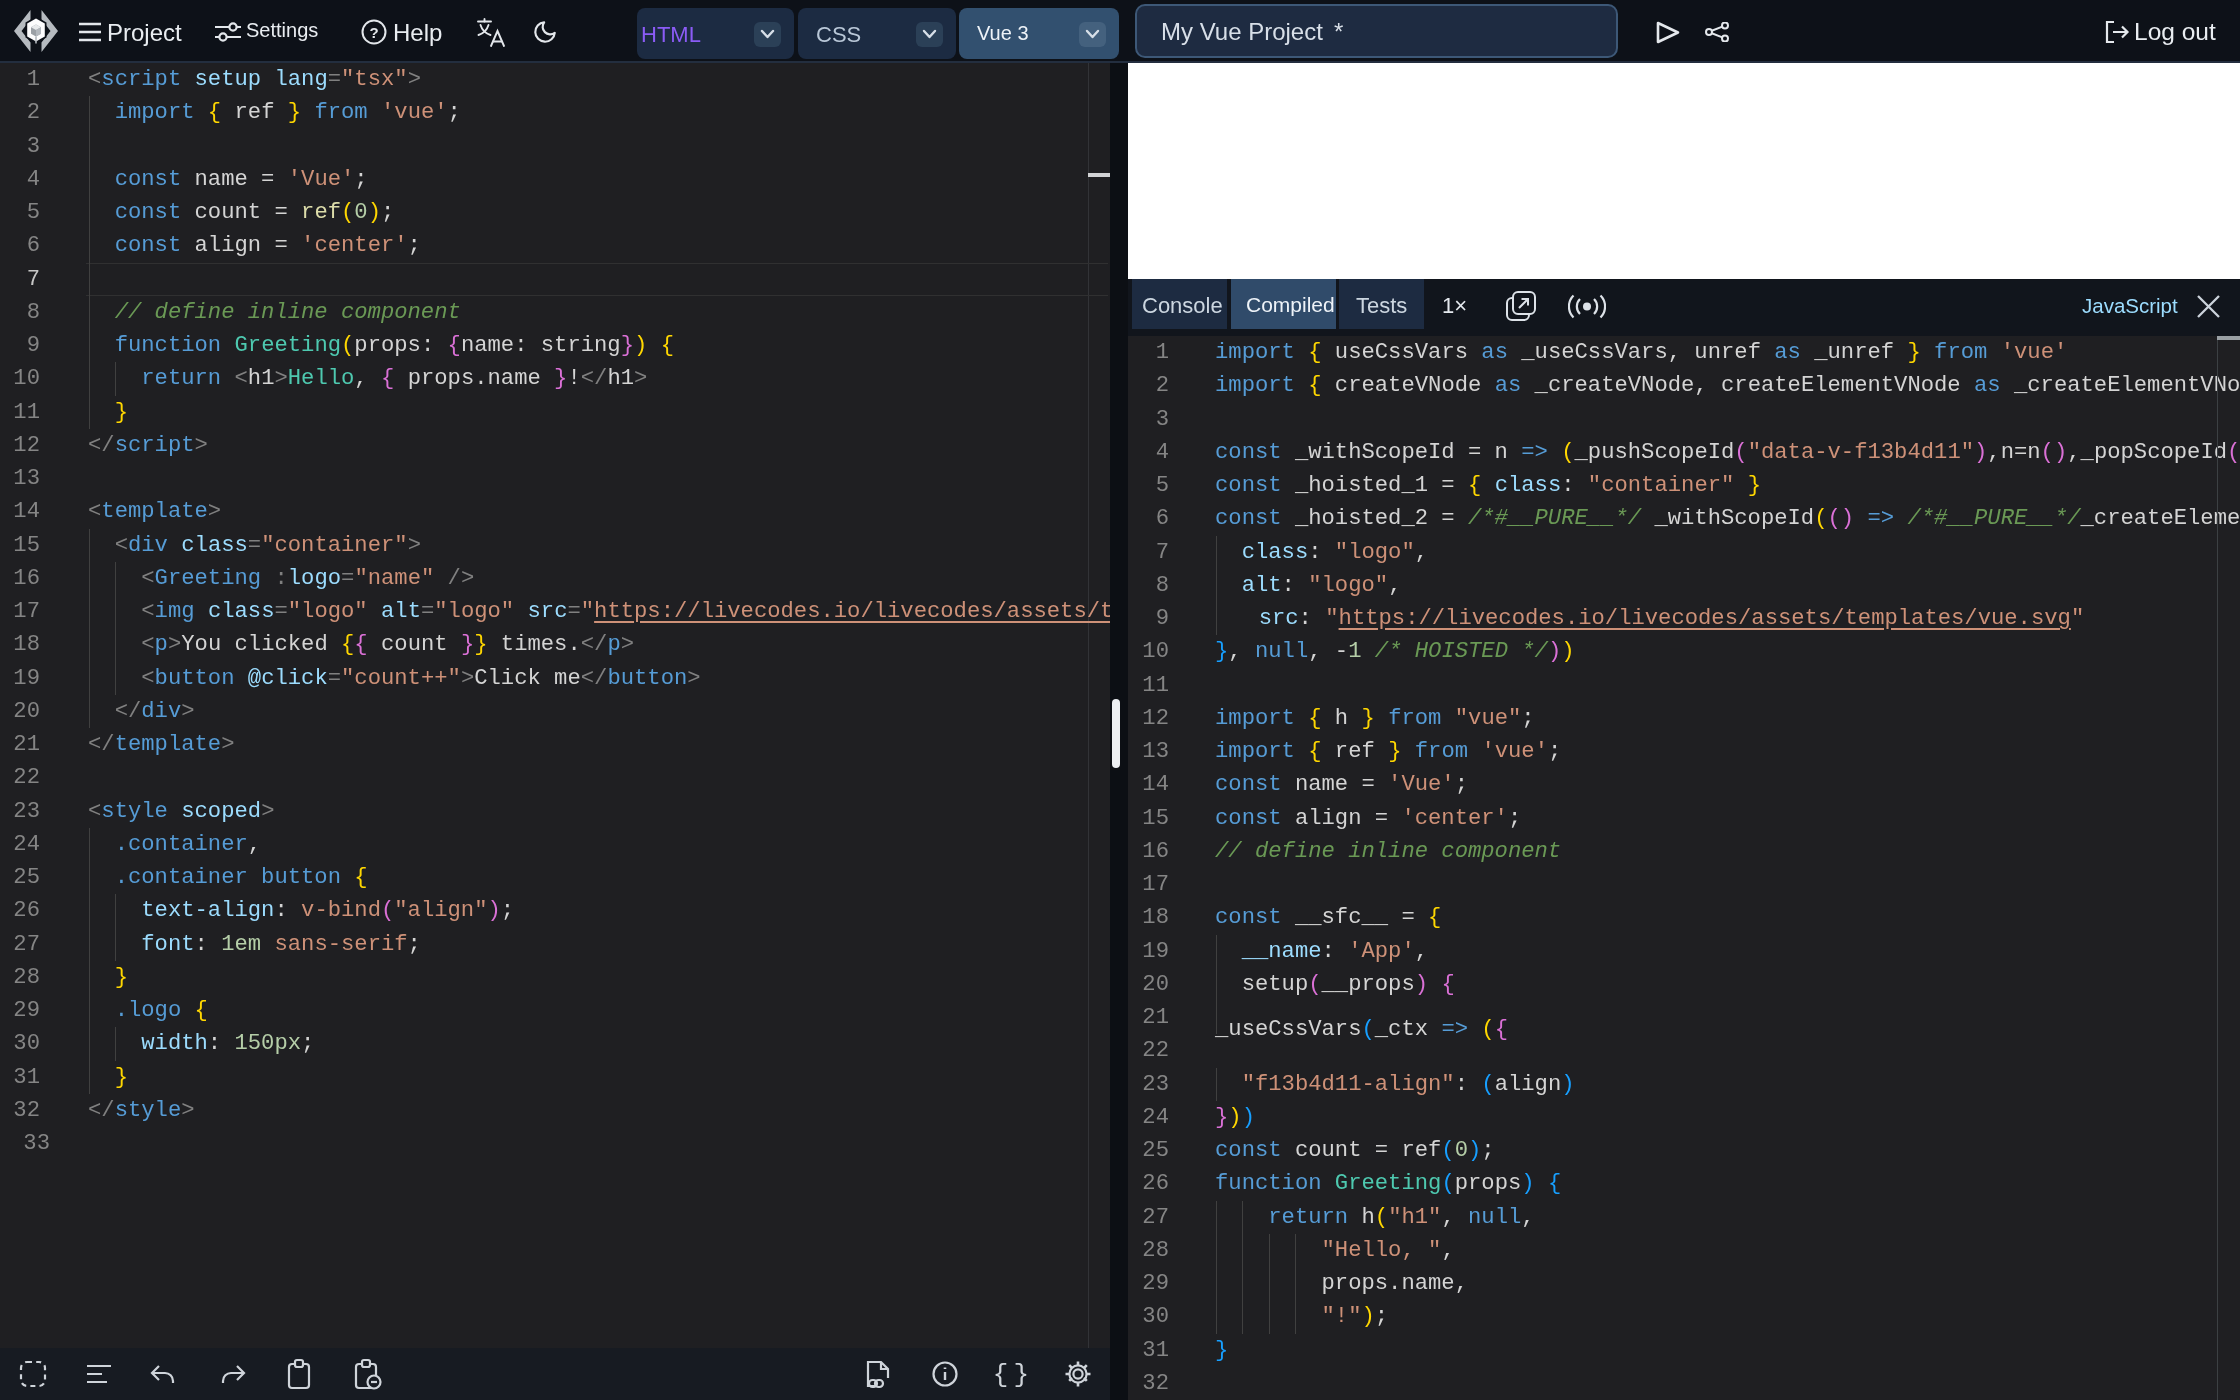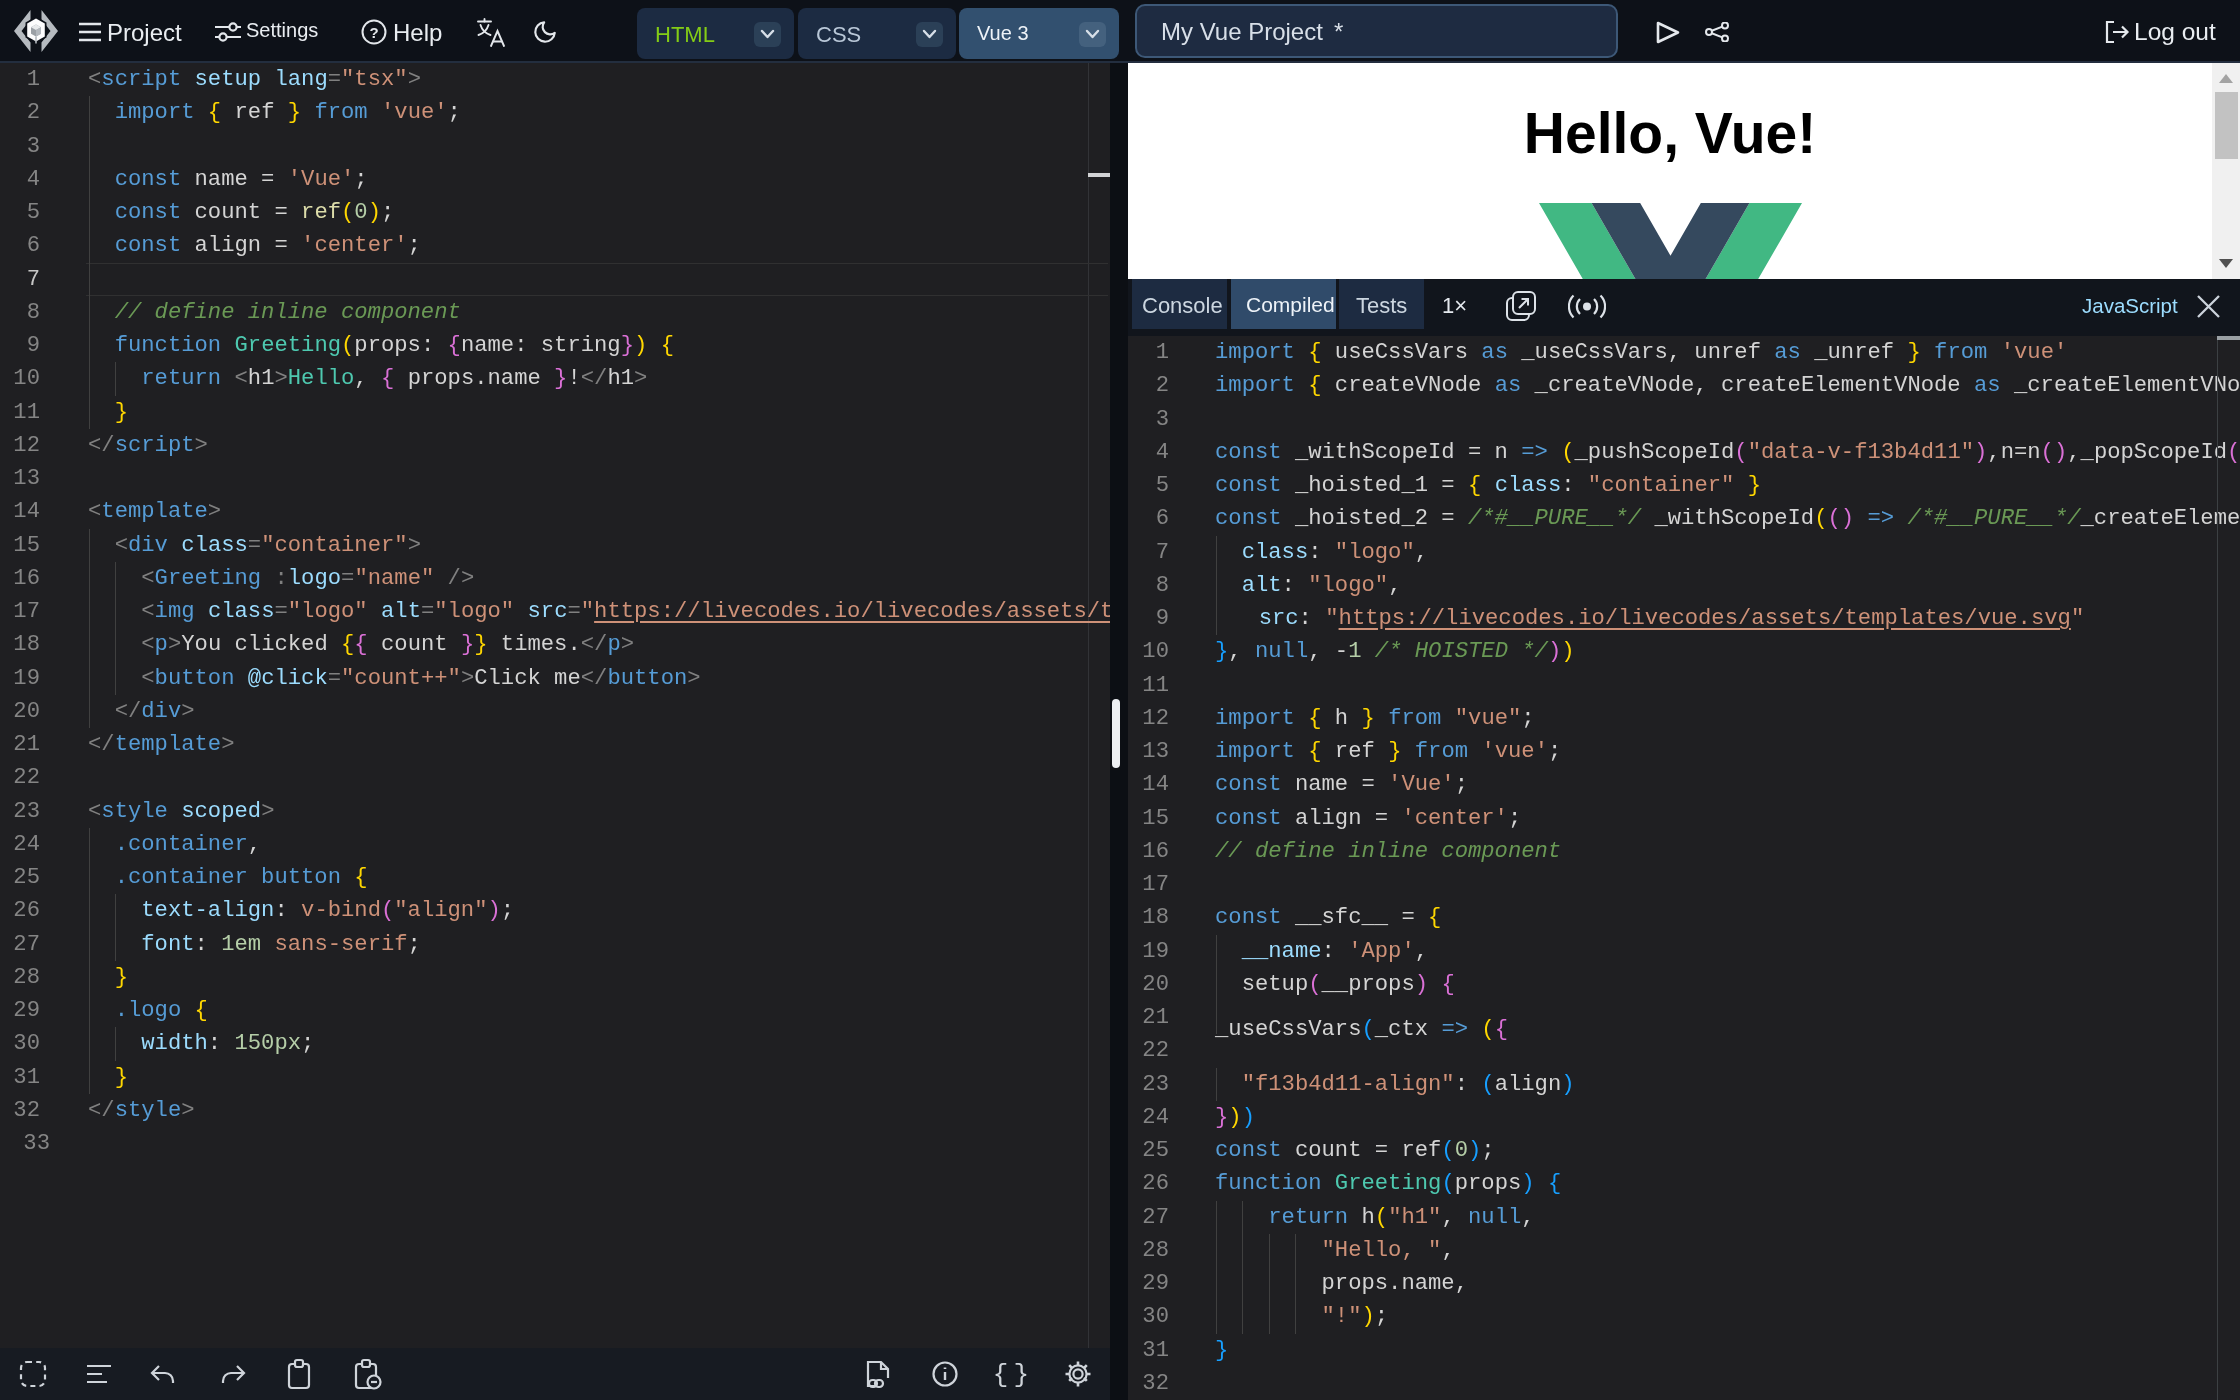--- a/index.html
+++ b/index.html
@@ -56,21 +56,21 @@
 <path d="M12.5 8 C11 13 7 16.5 2.5 18"></path>
 <path d="M4.5 8 C6 13 10 16.5 14.5 18"></path>
 <path d="M15 29 L21.5 14 L28 29"></path>
         <path d="M17.2 24.5 h8.6"></path>
 </g>
     </svg>
     <svg class="abs" style="left:532px;top:19px" width="26" height="26" viewBox="0 0 24 24">
 <path d="M21 12.79A9 9 0 1 1 11.21 3 7 7 0 0 0 21 12.79z" stroke="#e3e7eb" stroke-width="2" fill="none" stroke-linejoin="round"></path>
     </svg>
     <div class="abs" style="left:637px;top:8px;width:157px;height:51px;background:#1c2b42;border-radius:8px"></div>
-    <div class="abs" style="left:655px;top:22px;font-size:22px;color:#84cc16">HTML</div>
+    <div class="abs" style="left:641px;top:22px;font-size:22px;color:#8b5cf6">HTML</div>
     <div class="abs" style="left:754px;top:22px;width:27px;height:25px;background:#2b4057;border-radius:6px"></div>
     <svg class="abs" style="left:760px;top:29px" width="15" height="11" viewBox="0 0 15 11">
 <path d="M2 2 L7.5 8 L13 2" stroke="#d7dfe8" stroke-width="2.4" fill="none" stroke-linecap="round" stroke-linejoin="round"></path>
     </svg>
     <div class="abs" style="left:798px;top:8px;width:158px;height:51px;background:#1c2b42;border-radius:8px"></div>
     <div class="abs" style="left:816px;top:22px;font-size:22px;color:#b9c7d7">CSS</div>
     <div class="abs" style="left:916px;top:22px;width:27px;height:25px;background:#2b4057;border-radius:6px"></div>
     <svg class="abs" style="left:922px;top:29px" width="15" height="11" viewBox="0 0 15 11">
 <path d="M2 2 L7.5 8 L13 2" stroke="#d7dfe8" stroke-width="2.4" fill="none" stroke-linecap="round" stroke-linejoin="round"></path>
     </svg>
@@ -189,35 +189,20 @@
         <path d="M945 24 v8" stroke-width="2.4"></path>
         <path d="M945 19.5 v1.5" stroke-width="2.6"></path>
       </g>
       <text x="1011" y="34" font-size="26" fill="#cfd4da" text-anchor="middle" font-family="Liberation Mono">{ }</text>
       <g stroke="#cfd4da" stroke-width="2.2" fill="none">
         <circle cx="1078" cy="26" r="4.6"></circle>
         <circle cx="1078" cy="26" r="8.6"></circle>
         <path d="M1078 13.5 v4 M1078 34.5 v4 M1065.5 26 h4 M1086.5 26 h4 M1069.2 17.2 l2.8 2.8 M1084 30 l2.8 2.8 M1086.8 17.2 l-2.8 2.8 M1072 30 l-2.8 2.8" stroke-width="2.6"></path>
       </g>
     </svg>
-    <div class="abs" style="left:1128px;top:63px;width:1112px;height:216px;overflow:hidden;background:#fff">
-      <div class="abs" style="left:0;top:42px;width:1084px;font-size:57px;font-weight:bold;color:#000;text-align:center;line-height:57px">Hello, Vue!</div>
-      <svg class="abs" style="left:410.5px;top:140px" width="263" height="228" viewBox="0 0 261.76 226.69">
-<path d="M0 0 L130.88 226.69 L261.76 0 L209.41 0 L130.88 136.01 L52.35 0 Z" fill="#41b883"></path>
-<path d="M52.35 0 L130.88 136.01 L209.41 0 L161.07 0 L130.88 52.3 L100.69 0 Z" fill="#35495e"></path>
-      </svg>
-      <div class="abs" style="left:1084px;top:0;width:28px;height:216px;background:#f0f0f0"></div>
-      <div class="abs" style="left:1086.5px;top:29px;width:23px;height:67px;background:#c2c2c2"></div>
-      <svg class="abs" style="left:1091px;top:11px" width="14" height="9" viewBox="0 0 14 9">
-        <path d="M0 9 L7 0 L14 9 Z" fill="#a3a3a3"></path>
-      </svg>
-      <svg class="abs" style="left:1091px;top:196px" width="14" height="9" viewBox="0 0 14 9">
-        <path d="M0 0 L14 0 L7 9 Z" fill="#505050"></path>
-      </svg>
-    </div>
     <div class="abs" style="left:1132px;top:279px;width:95px;height:50px;background:#1d2b41"></div>
     <div class="abs" style="left:1142px;top:293px;font-size:22px;color:#ccd6e0">Console</div>
     <div class="abs" style="left:1231px;top:279px;width:105px;height:50px;background:#304b6a"></div>
     <div class="abs" style="left:1246px;top:293px;font-size:21px;color:#eef3f8">Compiled</div>
     <div class="abs" style="left:1339px;top:279px;width:85px;height:50px;background:#1d2b41"></div>
     <div class="abs" style="left:1356px;top:293px;font-size:22px;color:#ccd6e0">Tests</div>
     <div class="abs" style="left:1442px;top:293px;font-size:22px;color:#e5e9ee">1×</div>
     <svg class="abs" style="left:1504px;top:290px" width="34" height="33" viewBox="0 0 34 33">
 <rect x="3" y="8" width="22" height="22" rx="5" stroke="#dde2e8" stroke-width="2" fill="none"></rect>
 <rect x="9" y="2" width="22" height="22" rx="5" stroke="#dde2e8" stroke-width="2" fill="#11151c"></rect>

